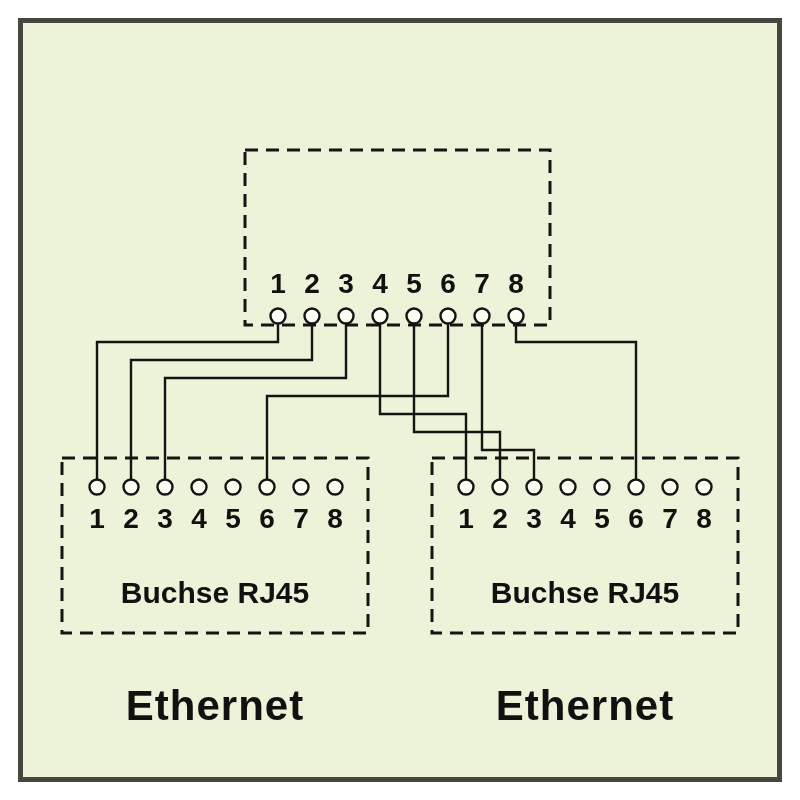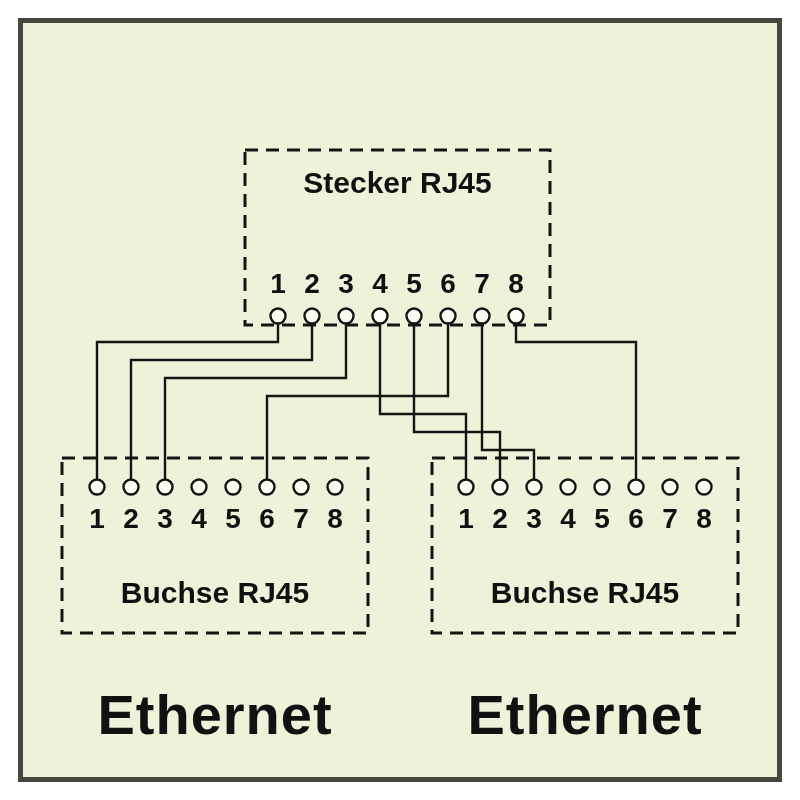--- a/index.html
+++ b/index.html
@@ -25,21 +25,21 @@
     pointer-events: none;
   }
   .label {
     position: absolute;
     text-align: center;
     font-weight: 700;
     color: #111111;
     white-space: nowrap;
   }
   .box-title   { font-size: 30px; }
-  .caption     { font-size: 56px; letter-spacing: 1px; }
+  .caption     { font-size: 42px; letter-spacing: 1px; }
   #plug-title          { left: 245px; top: 166px; width: 305px; }
   #socket-left-title   { left: 62px;  top: 576px; width: 306px; }
   #socket-right-title  { left: 432px; top: 576px; width: 306px; }
   #ethernet-left       { left: 42px;  top: 682px; width: 346px; }
   #ethernet-right      { left: 412px; top: 682px; width: 346px; }
   svg text {
     font-family: "Liberation Sans", sans-serif;
     font-weight: 700;
     font-size: 28px;
     fill: #111111;
@@ -107,21 +107,20 @@
       <circle cx="602" cy="487" r="7.5" fill="#fbfcf2" stroke="#141414" stroke-width="2.4"></circle>
       <text x="602" y="528">5</text>
       <circle cx="636" cy="487" r="7.5" fill="#fbfcf2" stroke="#141414" stroke-width="2.4"></circle>
       <text x="636" y="528">6</text>
       <circle cx="670" cy="487" r="7.5" fill="#fbfcf2" stroke="#141414" stroke-width="2.4"></circle>
       <text x="670" y="528">7</text>
       <circle cx="704" cy="487" r="7.5" fill="#fbfcf2" stroke="#141414" stroke-width="2.4"></circle>
       <text x="704" y="528">8</text>
     </svg>
 
-  <div class="label box-title" id="plug-title">Stecker RJ45</div>
 
   <div class="label box-title" id="socket-left-title">Buchse RJ45</div>
 
   <div class="label box-title" id="socket-right-title">Buchse RJ45</div>
 
   <div class="label caption" id="ethernet-left">Ethernet</div>
 
   <div class="label caption" id="ethernet-right">Ethernet</div>
 </div>
 

